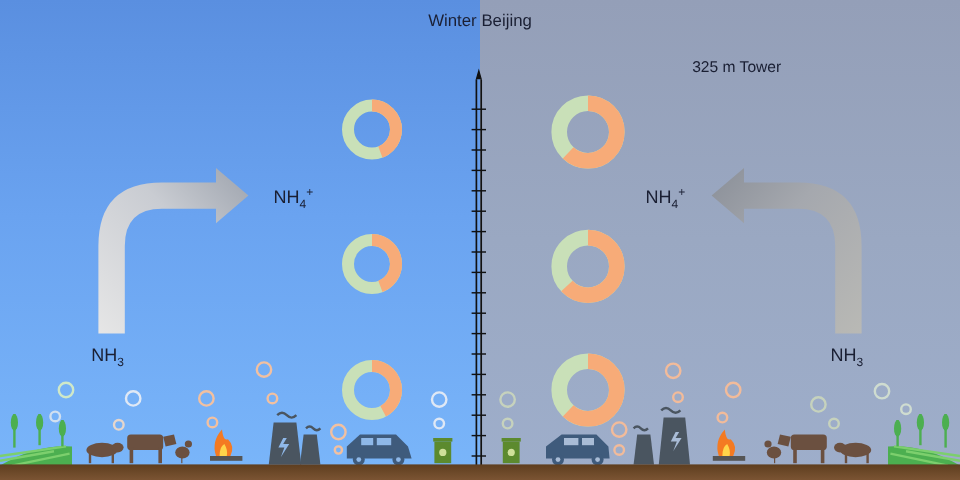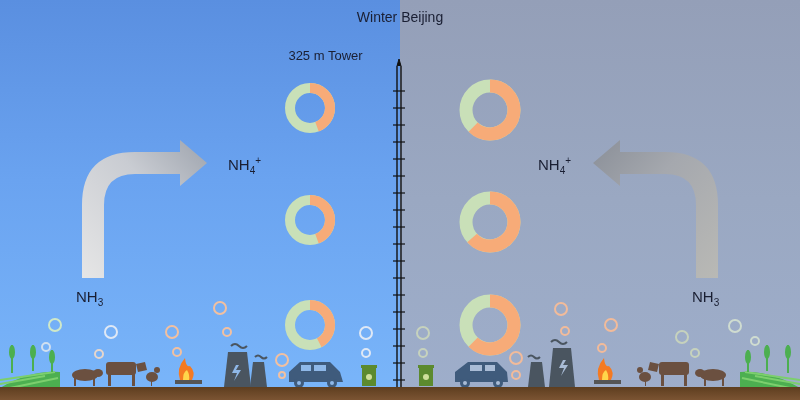--- a/index.html
+++ b/index.html
@@ -2,21 +2,21 @@
 <html><head>
 <meta charset="utf-8">
 <style>
   html, body { margin:0; padding:0; }
   body { width:800px; height:400px; overflow:hidden; position:relative; font-family:"Liberation Sans", sans-serif; }
   .panel { position:absolute; top:0; height:400px; }
   #left-panel { left:0; width:400px; background:linear-gradient(to bottom, #5a8fe0 0%, #6aa3f0 45%, #7ab6fa 100%); }
   #right-panel { left:400px; width:400px; background:linear-gradient(to bottom, #949fb8 0%, #9aa8c2 50%, #9eaecb 100%); }
   .text { position:absolute; color:#1a1f33; white-space:nowrap; }
   #title { left:0; width:800px; top:9px; text-align:center; font-size:14px; }
-  #tower-label { left:0; width:651px; top:48px; text-align:center; font-size:13px; }
+  #tower-label { left:0; width:651px; top:48px; text-align:right; font-size:13px; }
   .chem { font-size:15px;text-align:center; }
   .chem sub, .chem sup { font-size:10px; }
   svg.layer { position:absolute; left:0; top:0; }
   #ground { position:absolute; left:0; top:387px; width:800px; height:13px; background:linear-gradient(to bottom,#5e3e1f,#7b5433); }
 </style>
 </head>
 <body>
 
 <div id="left-panel" class="panel"></div>
 <div id="right-panel" class="panel"></div>

